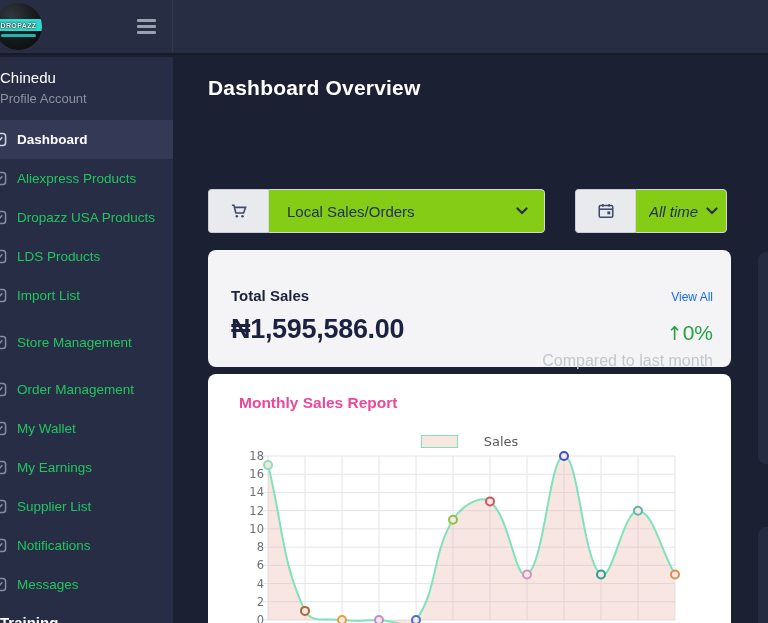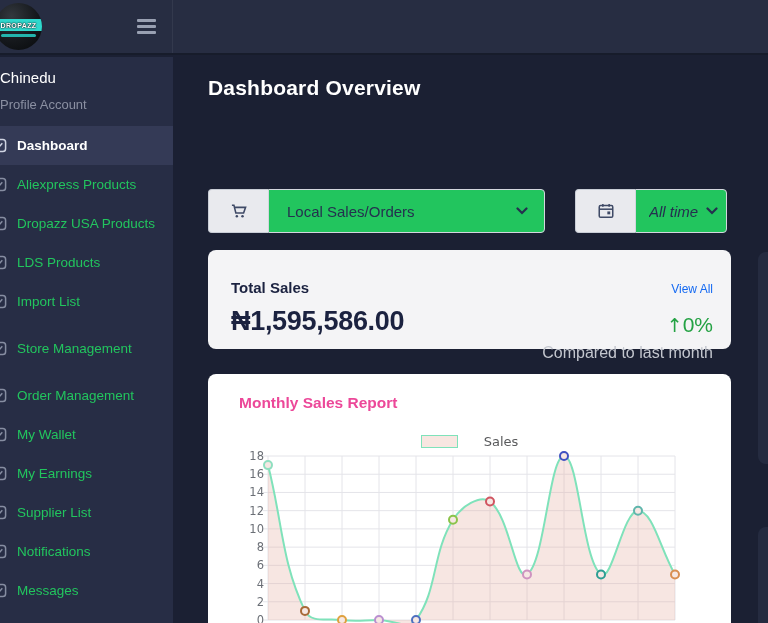--- a/index.html
+++ b/index.html
@@ -35,21 +35,21 @@
   .logo-line{ position:absolute; left:6px; right:6px; top:31px; height:3px; background:#23b5ad; border-radius:2px;}
   .hamburger{ display:flex; flex-direction:column; gap:3px; cursor:pointer; padding:4px 2px;}
   .hamburger i{ display:block; width:19px; height:3px; background:#99a0b2; border-radius:1px;}
   
   .sidebar{
     position:absolute; left:0; top:57px; width:173px; bottom:0;
     background:#272d45; overflow:hidden;
   }
   .profile{ padding:10px 0 12px 0; }
   .profile-name{ color:#ffffff; font-weight:normal; font-size:15px; line-height:1.45; }
-  .profile-sub{ color:#8b90a2; font-size:13px; margin-top:8px; }
+  .profile-sub{ color:#8b90a2; font-size:13px; margin-top:2px; }
   .nav{ margin-top:2px; }
   .nav-item{
     position:relative; height:39px; display:flex; align-items:center;
     color:#22c55e; font-size:13.5px; cursor:pointer;
   }
   .nav-item.active{ background:#343a56; color:#ffffff; font-weight:bold; }
   .nav-item.gap{ margin-top:8px; }
   .nav-icon{
     position:absolute; left:-8px; top:12px; width:16px; height:16px; color:#868da1;
   }
@@ -66,32 +66,32 @@
   .controls{ position:absolute; left:208px; top:189px; right:0; height:44px; }
   .input-group{ position:absolute; top:0; height:44px; display:flex; }
   .ig-sales{ left:0; width:337px; }
   .ig-time{ left:367px; width:152px; }
   .ig-addon{
     width:60px; height:44px; background:#e9eaee; border:1px solid #c9cdd6;
     border-right:none; border-radius:4px 0 0 4px;
     display:flex; align-items:center; justify-content:center; color:#3f4a66;
   }
   .ig-select{
-    flex:1; height:44px; background:#22c55e; border:1px solid #d3d6de;
+    flex:1; height:44px; background:#84cc16; border:1px solid #d3d6de;
     border-radius:0 4px 4px 0; display:flex; align-items:center;
     padding:0 16px 0 18px; color:#25304f; font-size:15px; cursor:pointer;
     overflow:hidden; white-space:nowrap;
   }
   .ig-time .ig-select{ padding:0 8px 0 13px;font-style:italic; }
   .ig-select .sel-text{ flex:1; overflow:hidden; }
   .ig-select svg{ flex:0 0 auto; margin-left:6px; }
   
   .card-sales{
-    position:absolute; left:208px; top:250px; width:523px; height:99px;
-    background:#f4f4f6; border-radius:8px; padding:8px 18px 0 23px;
+    position:absolute; left:208px; top:250px; width:523px; height:117px;
+    background:#f4f4f6; border-radius:8px; padding:16px 18px 0 23px;
   }
   .cs-row{ display:flex; justify-content:space-between; align-items:baseline; }
   .cs-title{ color:#1b2240; font-size:15px; font-weight:bold; }
   .cs-viewall{ color:#156af2; font-size:12px; font-weight:normal; cursor:pointer;margin-top:24px; }
   .cs-amount{
     color:#1b2240; font-size:27px; font-weight:bold; letter-spacing:-0.3px; margin-top:10px;
     font-family:"Liberation Sans","DejaVu Sans",sans-serif;
   }
   .cs-change{ color:#24a244; font-size:21px; margin-top:-24px; }
   .cs-change .arrow{ font-family:"DejaVu Sans",sans-serif; font-size:19px; }

